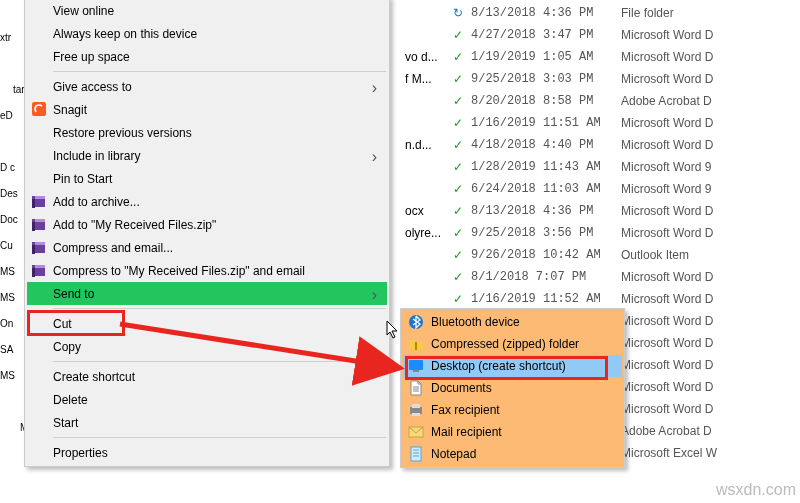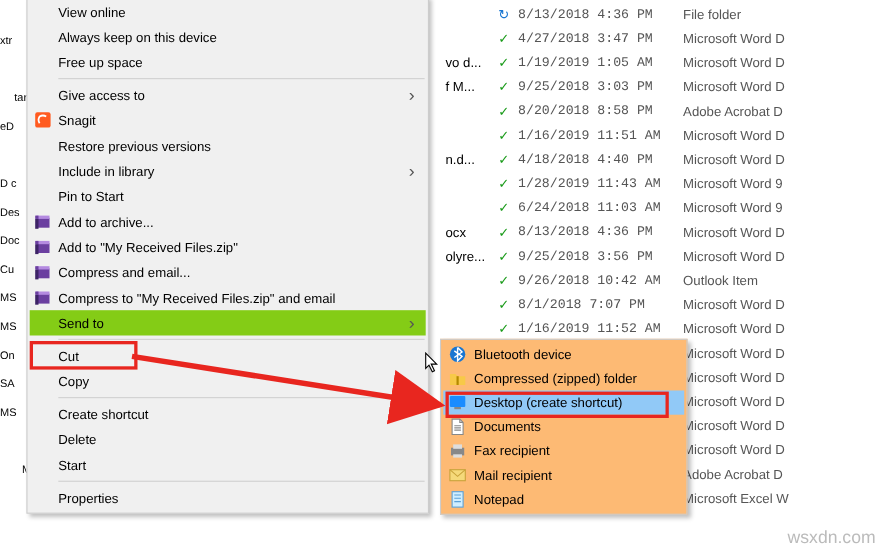--- a/index.html
+++ b/index.html
@@ -45,21 +45,21 @@
     padding: 2px;
   }
   .ctxitem {
     display: flex;
     align-items: center;
     height: 23px;
     padding-left: 26px;
     position: relative;
     color: #000;
   }
-  .ctxitem.hover { background: #84cc16; }
+  .ctxitem.hover { background: #22c55e; }
   .ctxitem .chev {
     position: absolute;
     right: 10px;
     top: 4px;
     color: #555;
   }
   .ctxicon {
     position: absolute;
     left: 4px; top: 3px;
     width: 16px; height: 16px;

